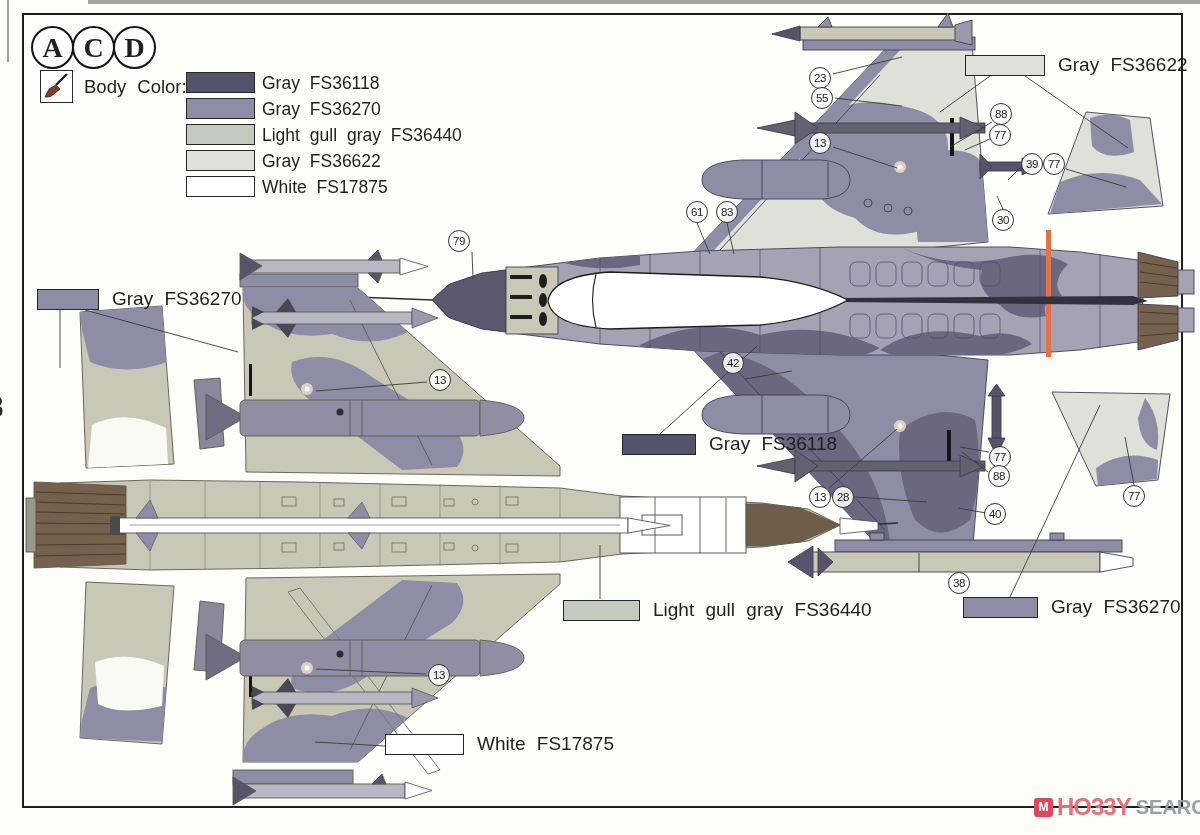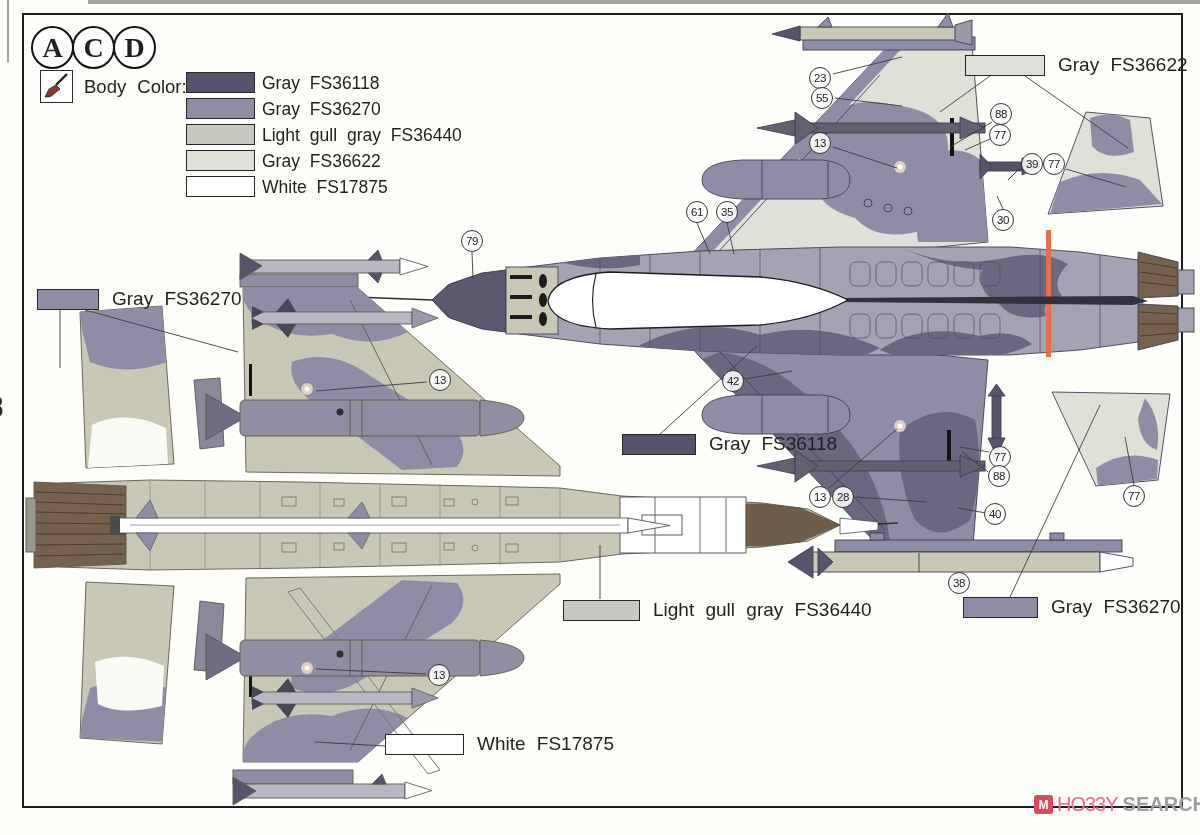--- a/index.html
+++ b/index.html
@@ -49,21 +49,21 @@
     background:rgba(255,255,255,.88);box-sizing:border-box;
     display:flex;align-items:center;justify-content:center;
     font-size:11.5px;letter-spacing:-.5px;color:#222;
   }
   
   #watermark{position:absolute;left:1034px;top:793px;display:flex;align-items:center;}
   #wm-icon{
     width:19px;height:19px;border-radius:3px;display:flex;align-items:center;justify-content:center;
     color:#fff;font-size:12px;font-weight:bold;margin-right:4px;
   }
-  #wm-brand{font-size:20px;font-weight:normal;letter-spacing:-1px;}
+  #wm-brand{font-size:24px;font-weight:bold;letter-spacing:-1px;}
   #wm-suffix{font-size:20px;font-weight:bold;letter-spacing:0;margin-left:5px;}
 </style>
 </head>
 <body>
 
 <div class="edge-strip" style="left:88px;top:0;width:1112px;height:4px;"></div>
 <div class="edge-strip" style="left:7px;top:0;width:2px;height:62px;"></div>
 <div id="page-num">8</div>
 
 <div id="frame"></div>
@@ -552,23 +552,23 @@
 
 <div class="co" style="left:809px;top:67px">23</div>
 <div class="co" style="left:811px;top:87px">55</div>
 <div class="co" style="left:809px;top:132px">13</div>
 <div class="co" style="left:990px;top:103px">88</div>
 <div class="co" style="left:989px;top:124px">77</div>
 <div class="co" style="left:1021px;top:153px">39</div>
 <div class="co" style="left:1043px;top:153px">77</div>
 <div class="co" style="left:992px;top:209px">30</div>
 <div class="co" style="left:686px;top:201px">61</div>
-<div class="co" style="left:716px;top:201px">35</div>
-<div class="co" style="left:461px;top:230px">79</div>
-<div class="co" style="left:722px;top:370px">42</div>
+<div class="co" style="left:716px;top:201px">83</div>
+<div class="co" style="left:448px;top:230px">79</div>
+<div class="co" style="left:722px;top:352px">42</div>
 <div class="co" style="left:429px;top:369px">13</div>
 <div class="co" style="left:809px;top:486px">13</div>
 <div class="co" style="left:832px;top:486px">28</div>
 <div class="co" style="left:989px;top:446px">77</div>
 <div class="co" style="left:988px;top:465px">88</div>
 <div class="co" style="left:984px;top:503px">40</div>
 <div class="co" style="left:1123px;top:485px">77</div>
 <div class="co" style="left:948px;top:572px">38</div>
 <div class="co" style="left:428px;top:664px">13</div>
 

